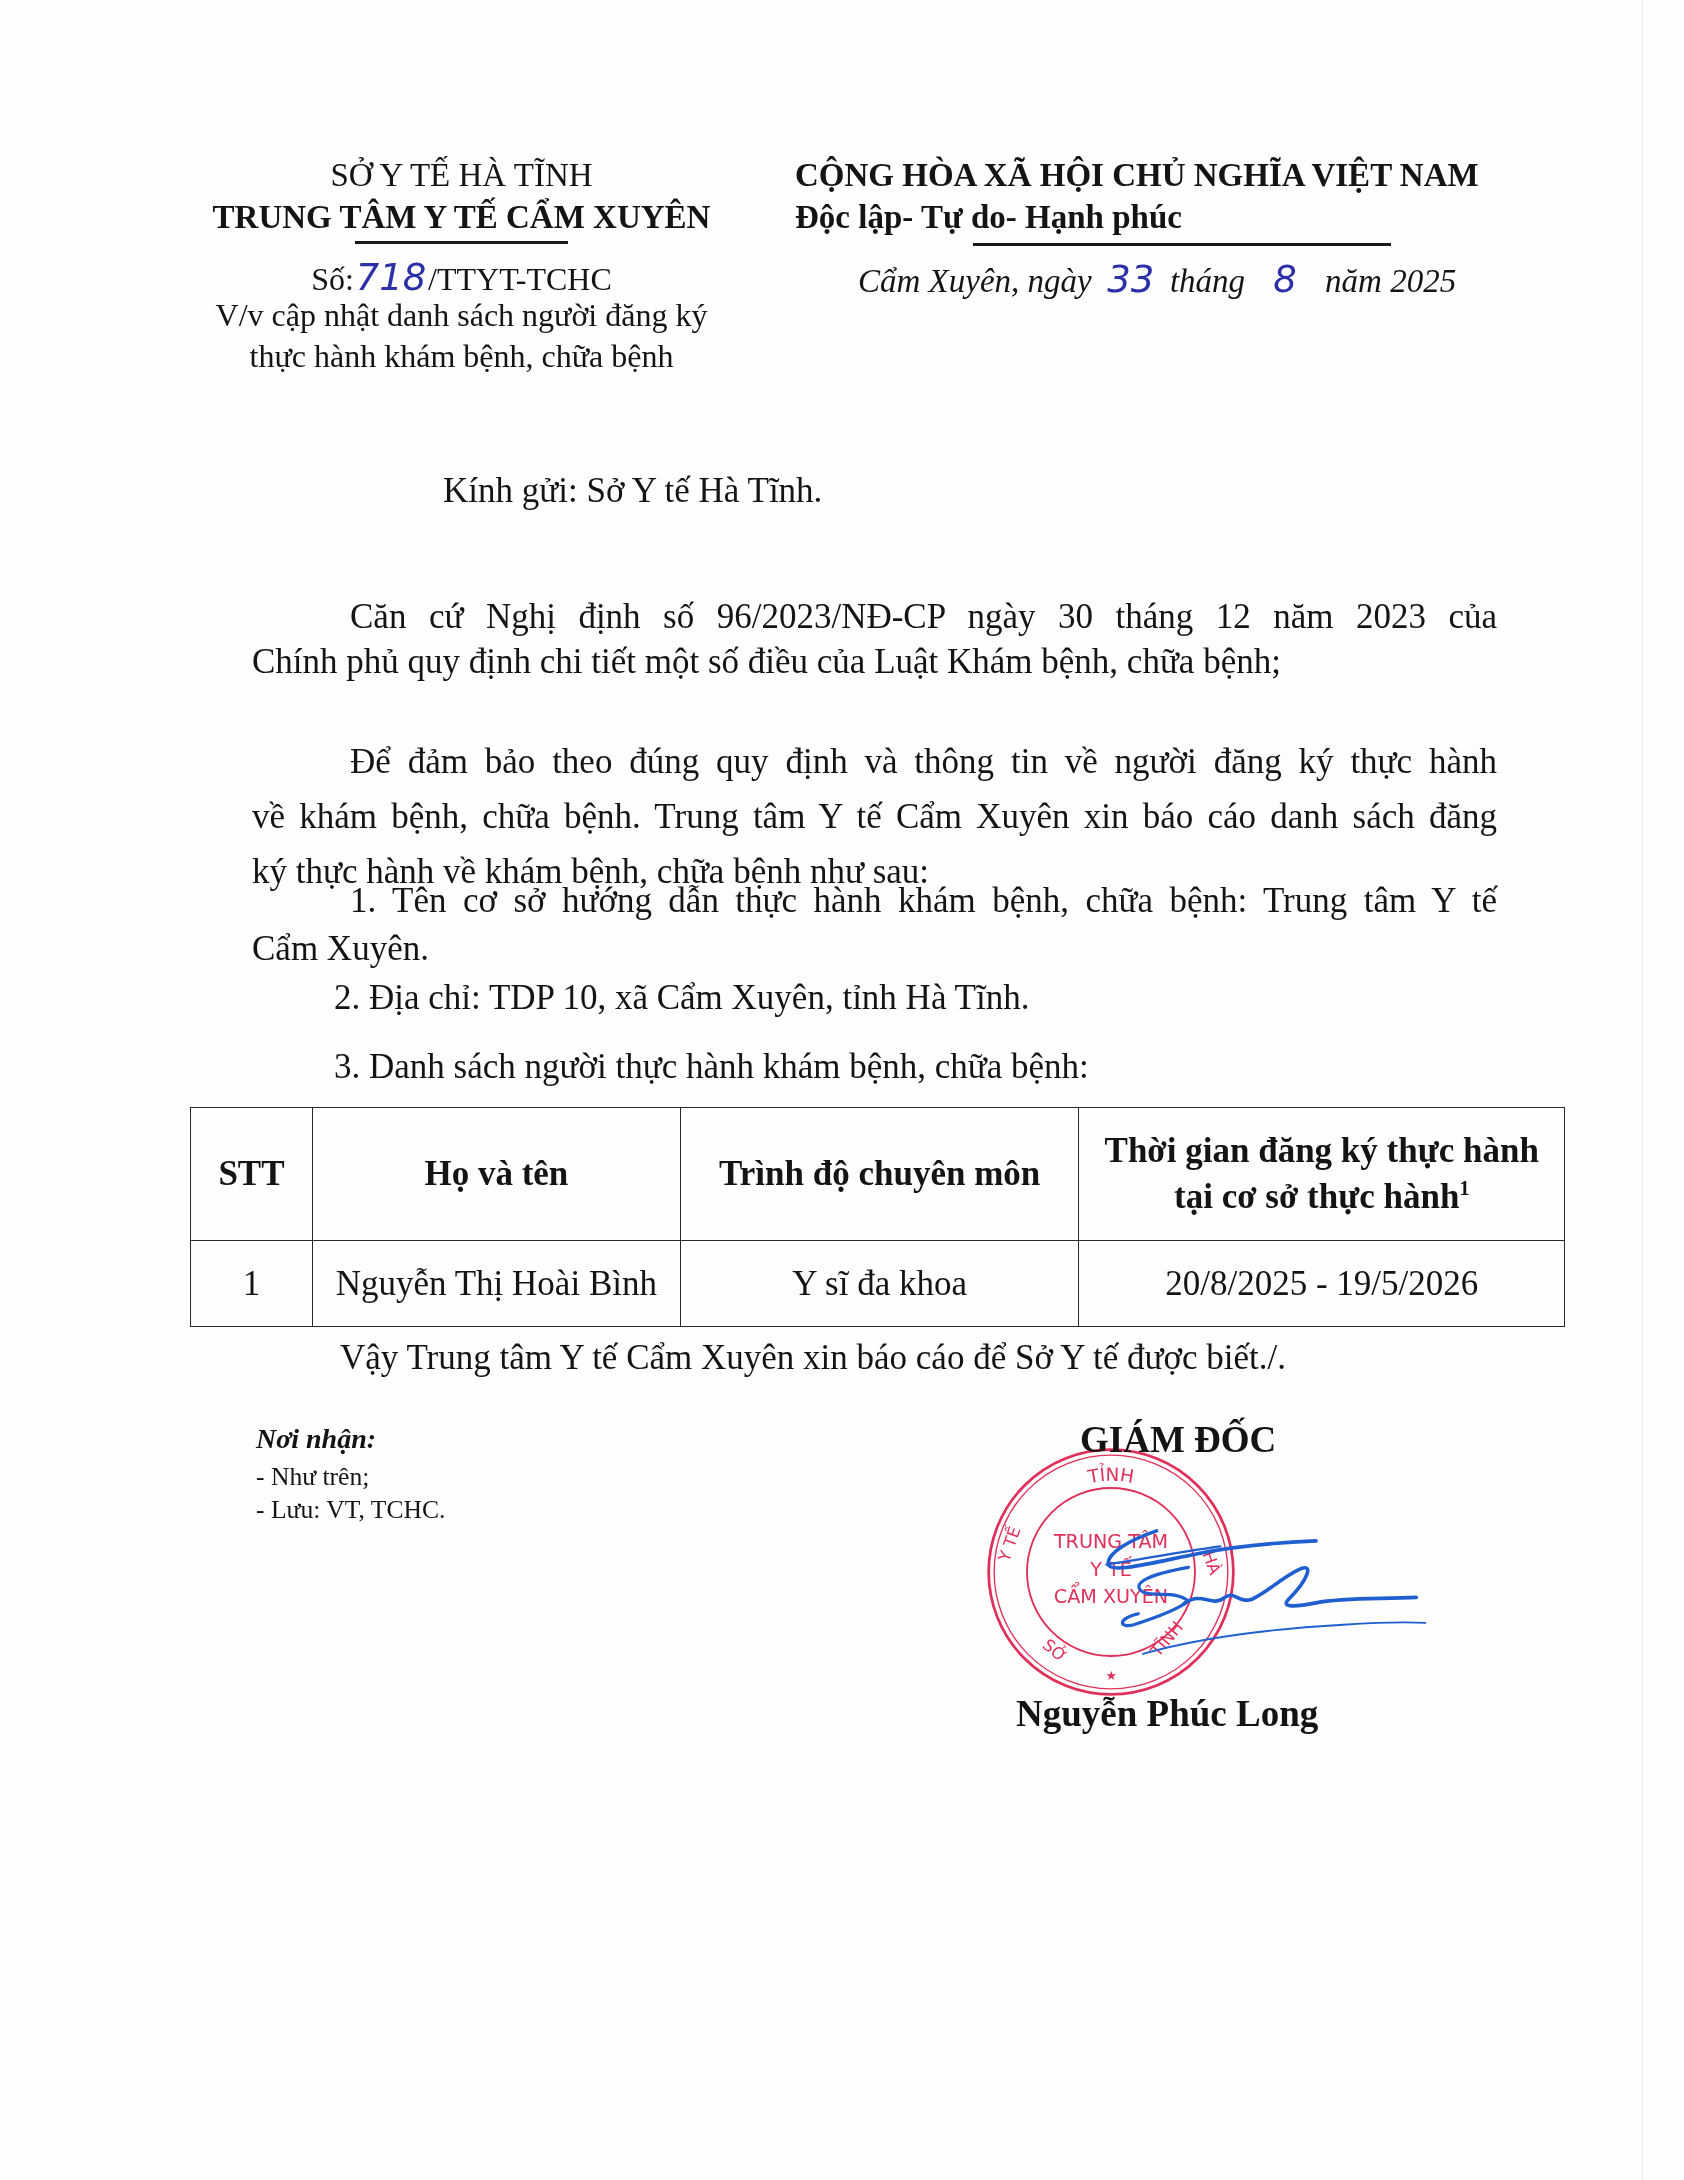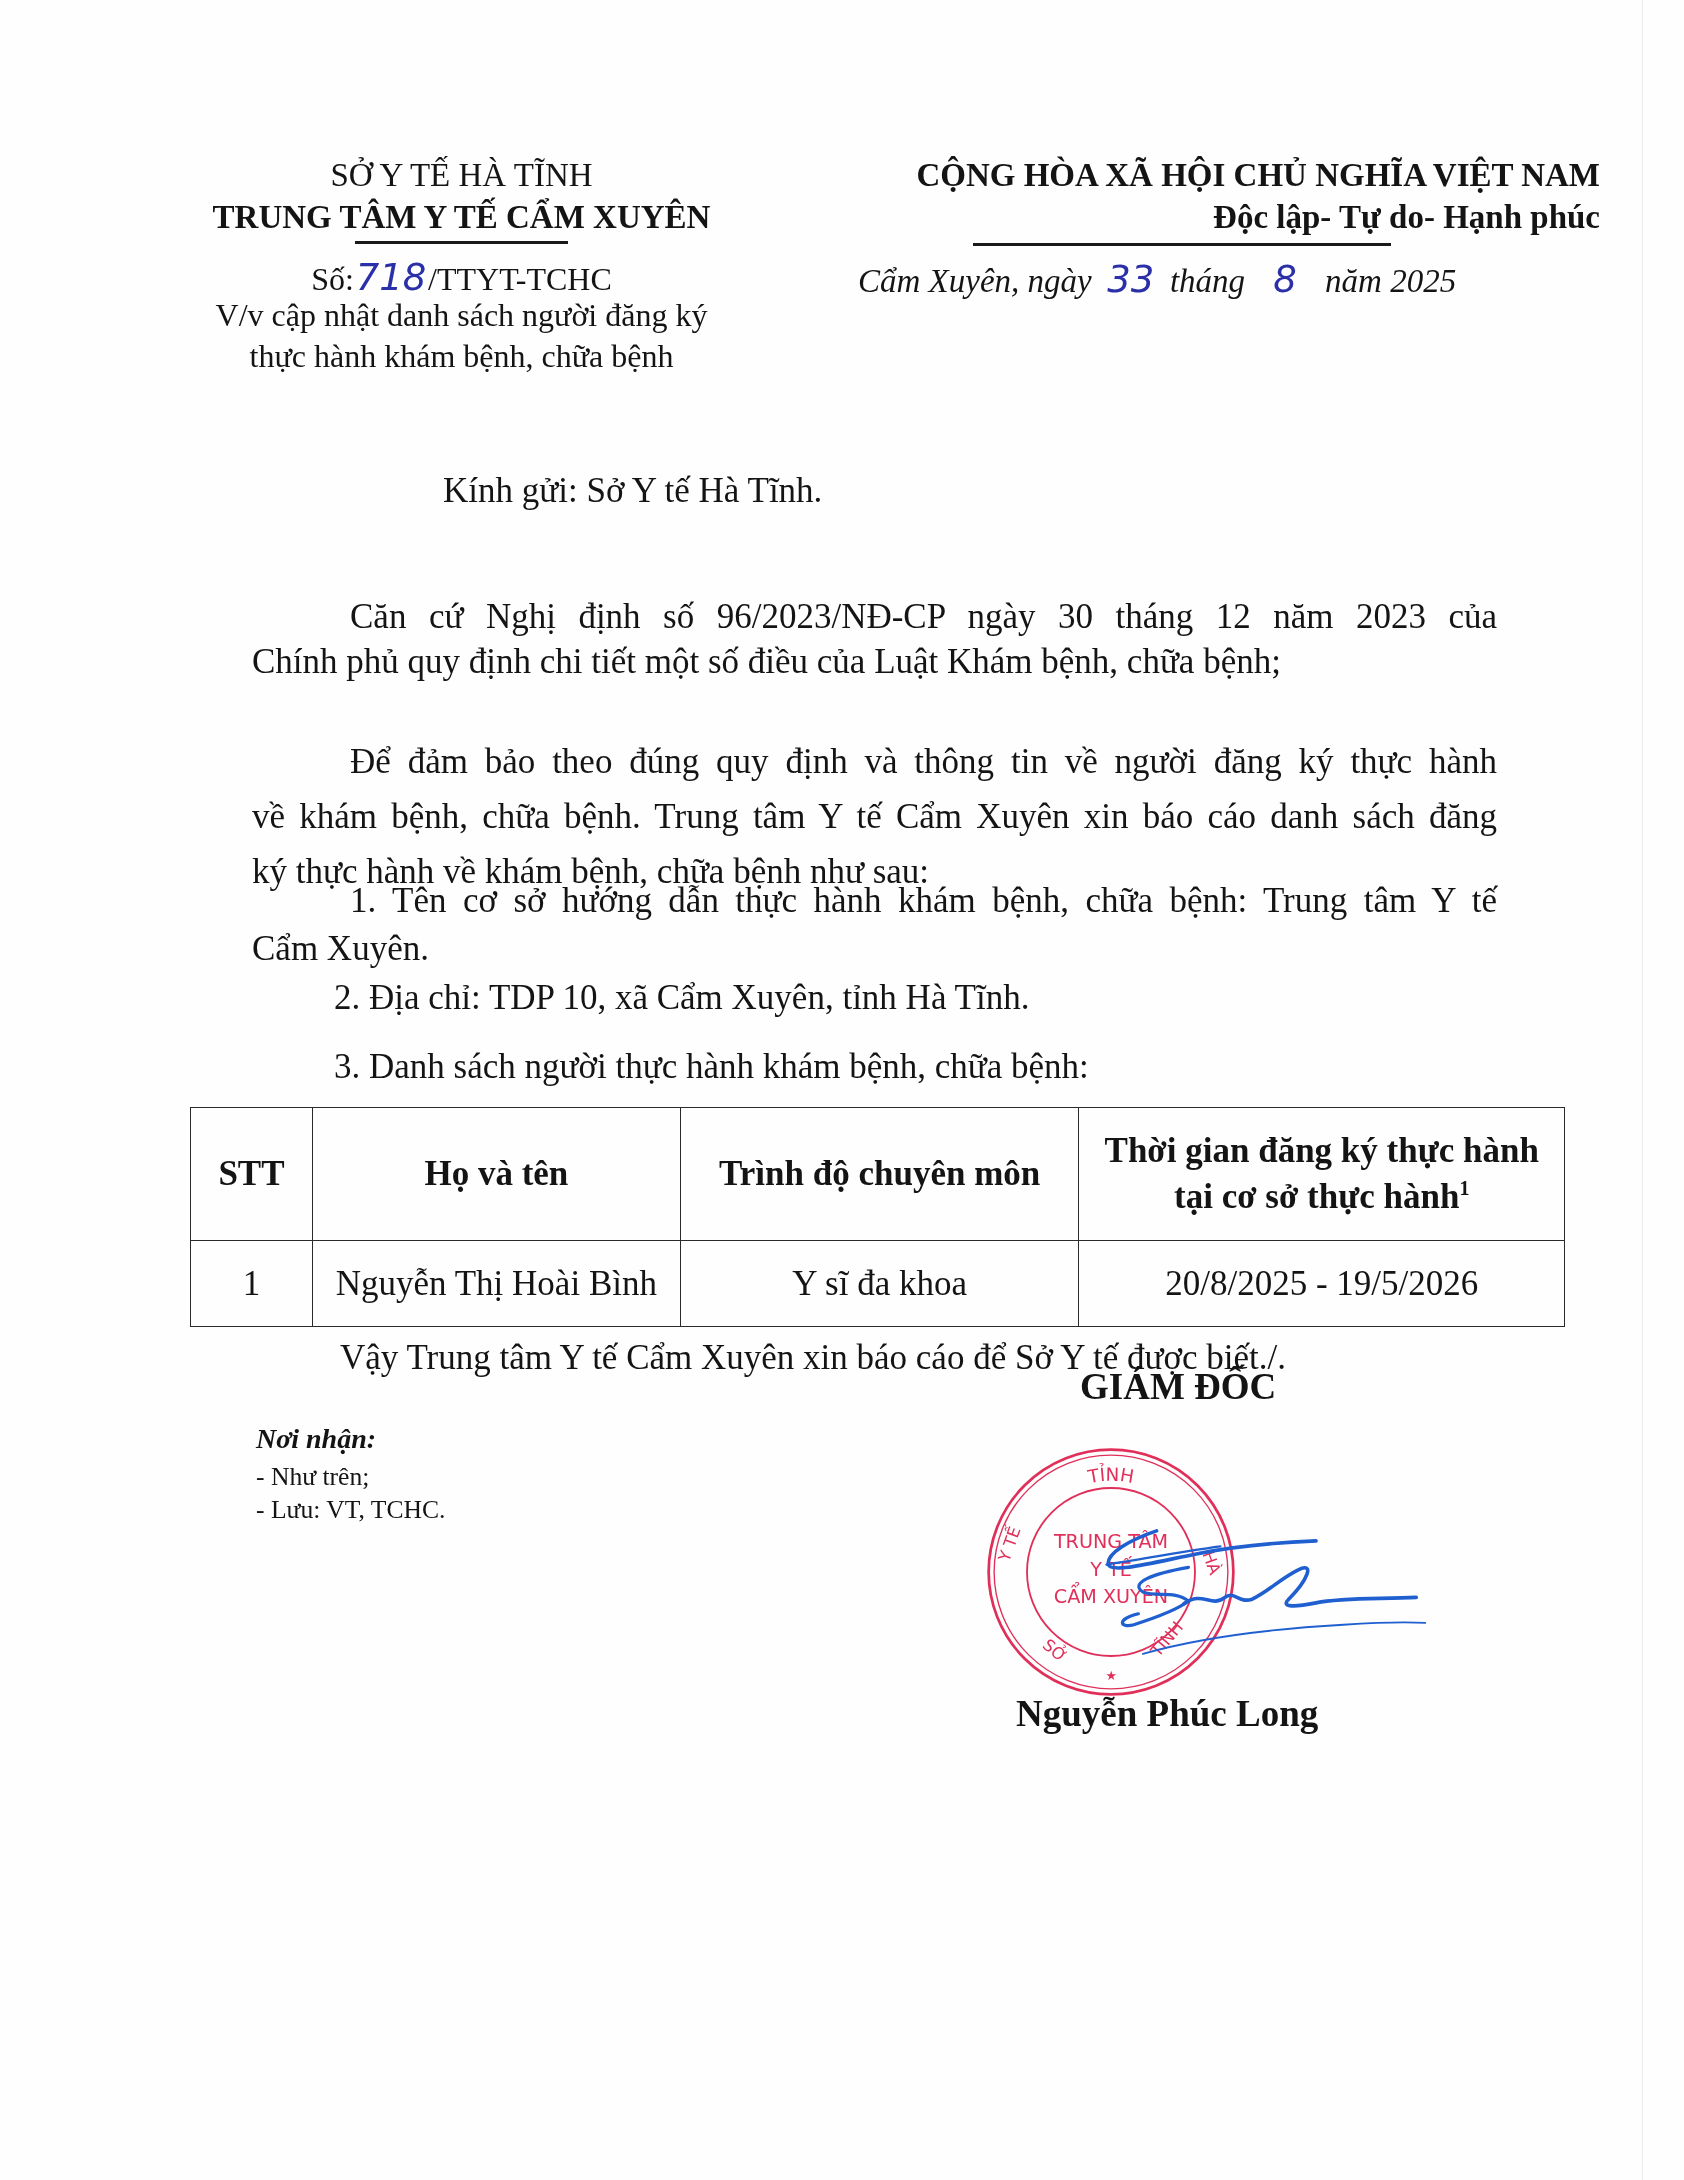--- a/index.html
+++ b/index.html
@@ -15,21 +15,21 @@
     
     .hl { left: 183px; width: 557px; text-align: center; }
     #agency-parent { top: 157px; font-size: 33px; }
     #agency-name { top: 199px; font-size: 33px; }
     .ul-left { position: absolute; left: 355px; top: 241px; width: 213px; height: 2.7px; background: #1a1a1a; }
     #doc-number { top: 256px; font-size: 32px; }
     #subject-1 { top: 297px; font-size: 32px; }
     #subject-2 { top: 338px; font-size: 32px; }
 
     
-    .hr { left: 832px; width: 768px; text-align: right; }
+    .hr { left: 795px; width: 768px; text-align: left; }
     #nation { top: 157px; font-size: 33px; }
     #motto { top: 199px; font-size: 33px; }
     .ul-right { position: absolute; left: 973px; top: 243px; width: 418px; height: 2.7px; background: #1a1a1a; }
     #date-line { top: 258px; left: 858px; font-size: 33px; }
     .hand-num { font-size: 37px; padding: 0 7.3px; }
 
     
     .body-text { font-size: 35px; }
     #recipient { left: 443px; top: 471px; }
     .para { position: absolute; left: 252px; width: 1245px; font-size: 35px; text-align: justify; text-align-last: left; }
@@ -50,21 +50,21 @@
     .tbl sup { font-size: 20px; vertical-align: super; line-height: 0; }
 
     #closing { left: 340px; top: 1338px; font-size: 35px; }
 
     
     #cc-title { left: 256px; top: 1423px; font-size: 28px; font-weight: bold; font-style: italic; }
     #cc-1 { left: 256px; top: 1462px; font-size: 25.6px; }
     #cc-2 { left: 256px; top: 1495px; font-size: 25.6px; }
 
     
-    #sign-title { left: 1080px; top: 1365px; font-size: 37px; font-weight: bold; z-index: 3; }
+    #sign-title { left: 1080px; top: 1418px; font-size: 37px; font-weight: bold; z-index: 3; }
     #signer-name { left: 1016px; top: 1692px; font-size: 37px; font-weight: bold; z-index: 3; }
     .stamp { position: absolute; left: 985px; top: 1446px; width: 252px; height: 252px; z-index: 1; }
     .signature { position: absolute; left: 1042px; top: 1499px; width: 384px; height: 164px; z-index: 2; }
   </style>
 </head>
 <body>
 
 <div class="page">
   <div class="edge-line"></div>
 

